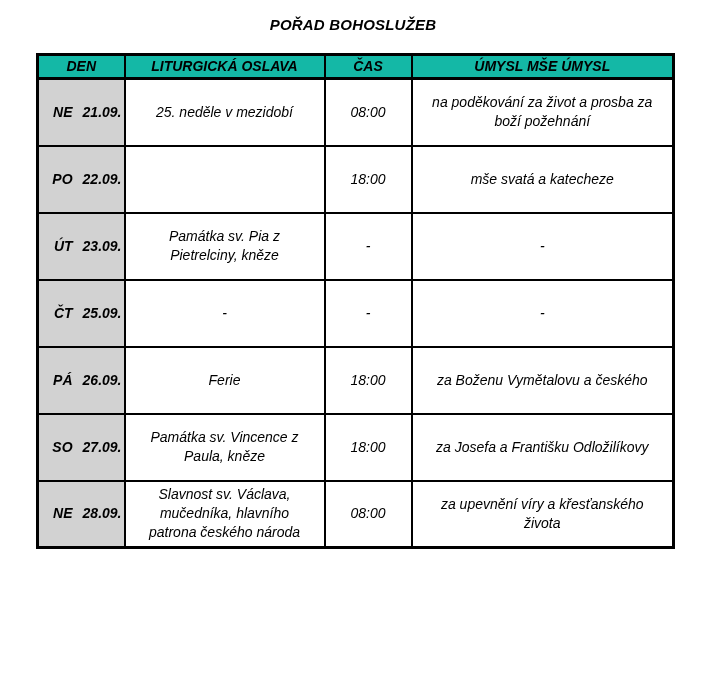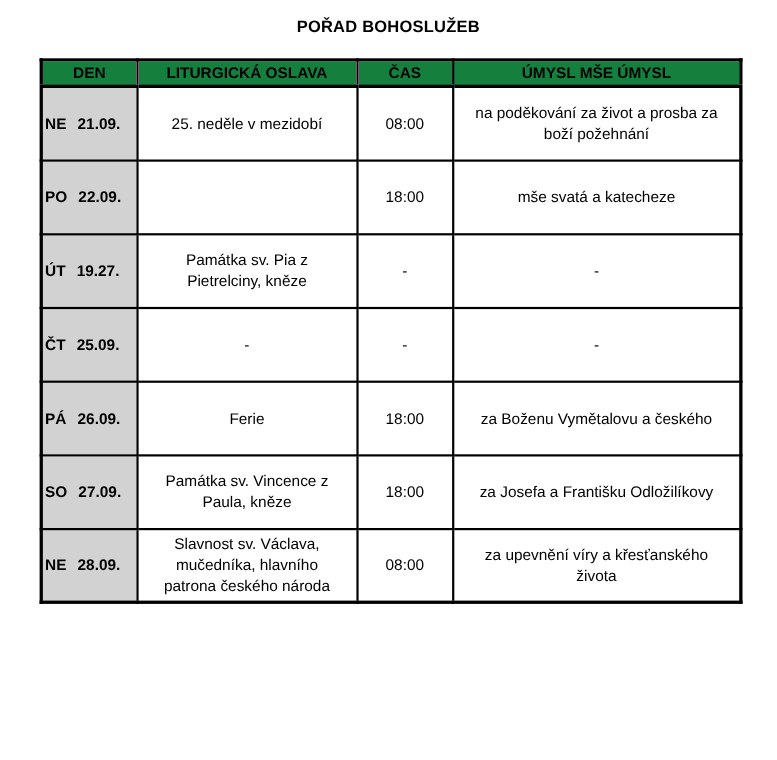--- a/index.html
+++ b/index.html
@@ -9,20 +9,21 @@
     background: #ffffff;
     width: 706px;
     height: 691px;
     font-family: "Liberation Sans", sans-serif;
     color: #000000;
   }
   .page {
     width: 706px;
     height: 691px;
     overflow: hidden;
+    font-style: italic;
   }
   .doc-header {
     padding-top: 14px;
     text-align: center;
   }
   .doc-title, .doc-subtitle {
     font-size: 15px;
     font-weight: bold;
     line-height: 21px;
     letter-spacing: 0.2px;
@@ -44,36 +45,36 @@
   table.schedule td {
     border: 2px solid #000000;
     text-align: center;
     vertical-align: middle;
     font-size: 14px;
     line-height: 19px;
     padding: 2px;
     overflow: hidden;
   }
   table.schedule thead th {
-    background: #15803d;
+    background: #14b8a6;
     font-weight: bold;
     height: 22px;
     padding: 1px 2px;
     border-bottom-width: 3px;
   }
   table.schedule tbody tr {
     height: 67px;
   }
   td.day-cell {
     background: #d2d2d2;
     font-weight: bold;
   }
   .day-inner {
     display: flex;
-    justify-content: flex-start;
+    justify-content: flex-end;
     gap: 10px;
     white-space: nowrap;
   }
   .oslava-inner {
     max-width: 165px;
     margin: 0 auto;
   }
   .umysl-inner {
     max-width: 240px;
     margin: 0 auto;
@@ -132,21 +133,21 @@
             </td>
           <td>18:00</td>
           <td>
               <div class="umysl-inner">mše svatá a katecheze</div>
             </td>
         </tr>
         <tr>
           <td class="day-cell">
             <div class="day-inner">
               <span>ÚT</span>
-              <span>19.27.</span>
+              <span>23.09.</span>
             </div>
           </td>
           <td>
               <div class="oslava-inner">Památka sv. Pia z Pietrelciny, kněze</div>
             </td>
           <td>-</td>
           <td>
               <div class="umysl-inner">-</div>
             </td>
         </tr>

